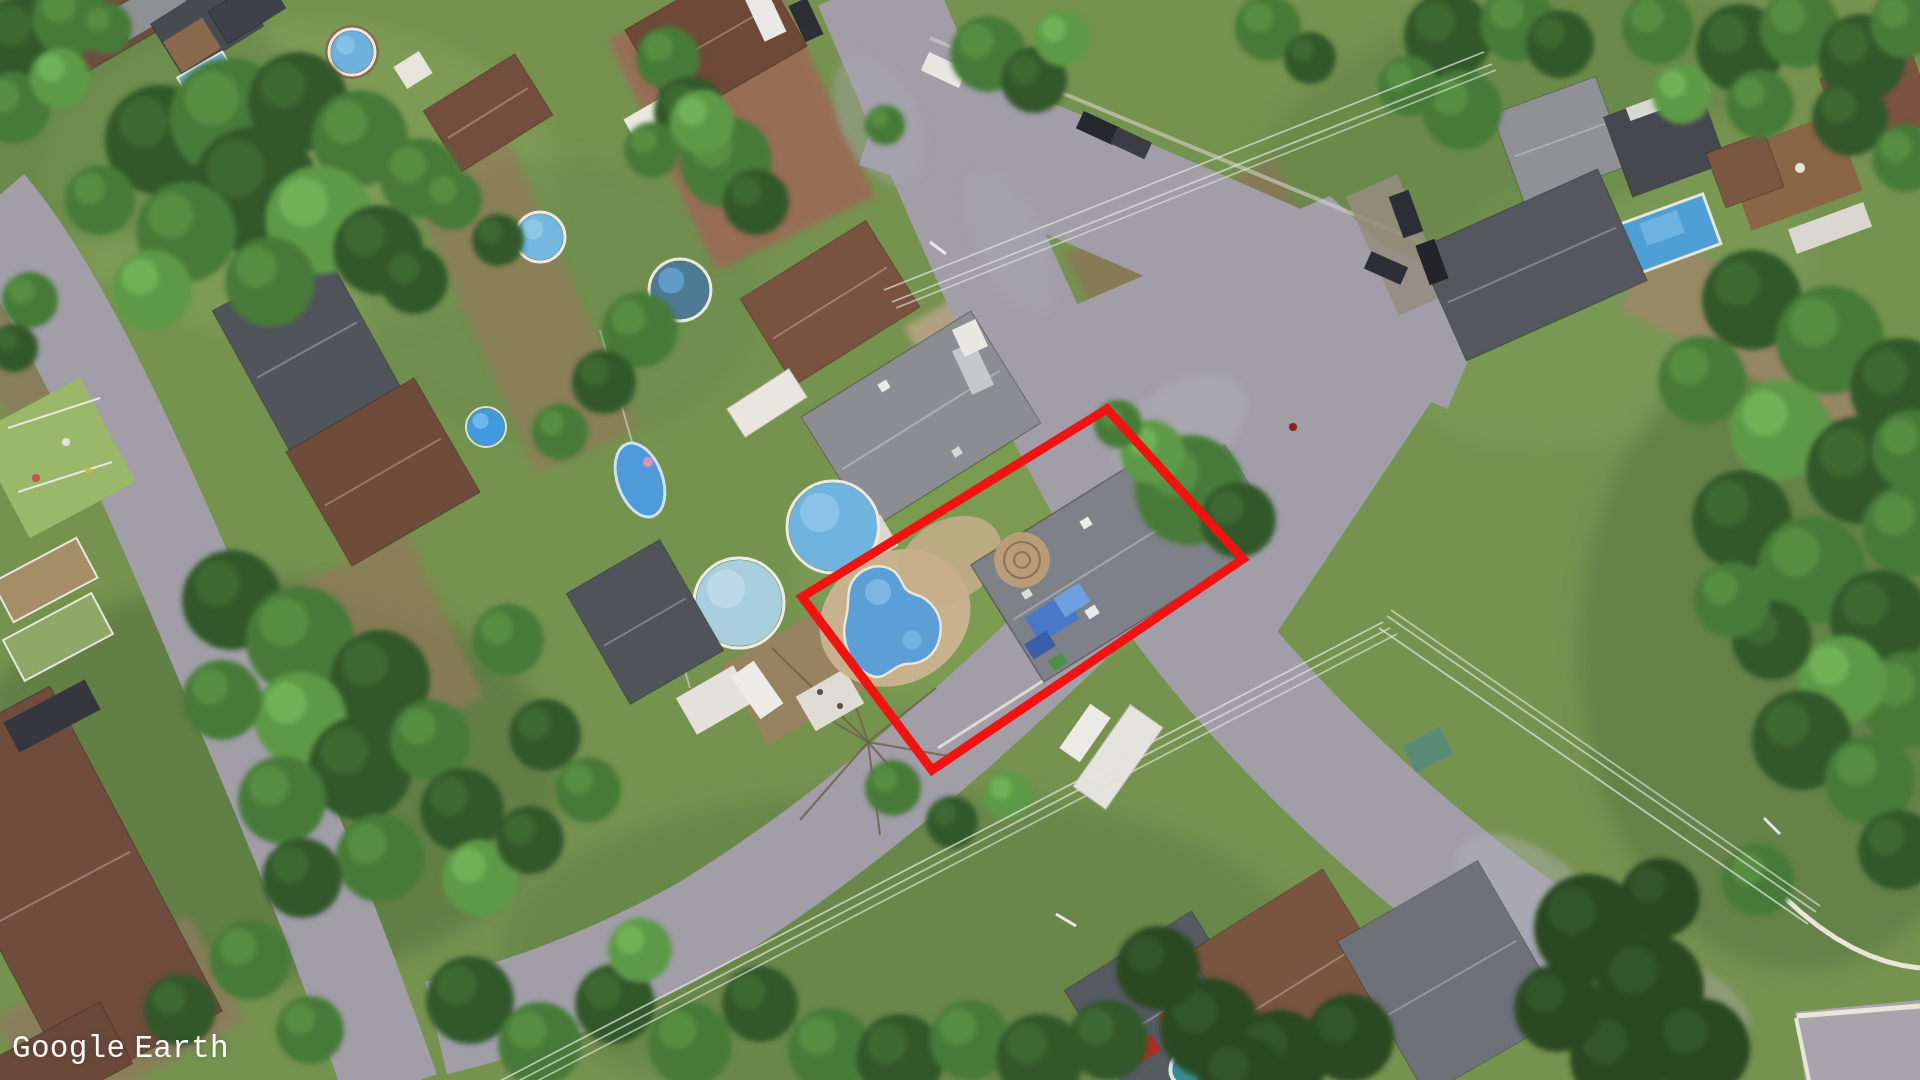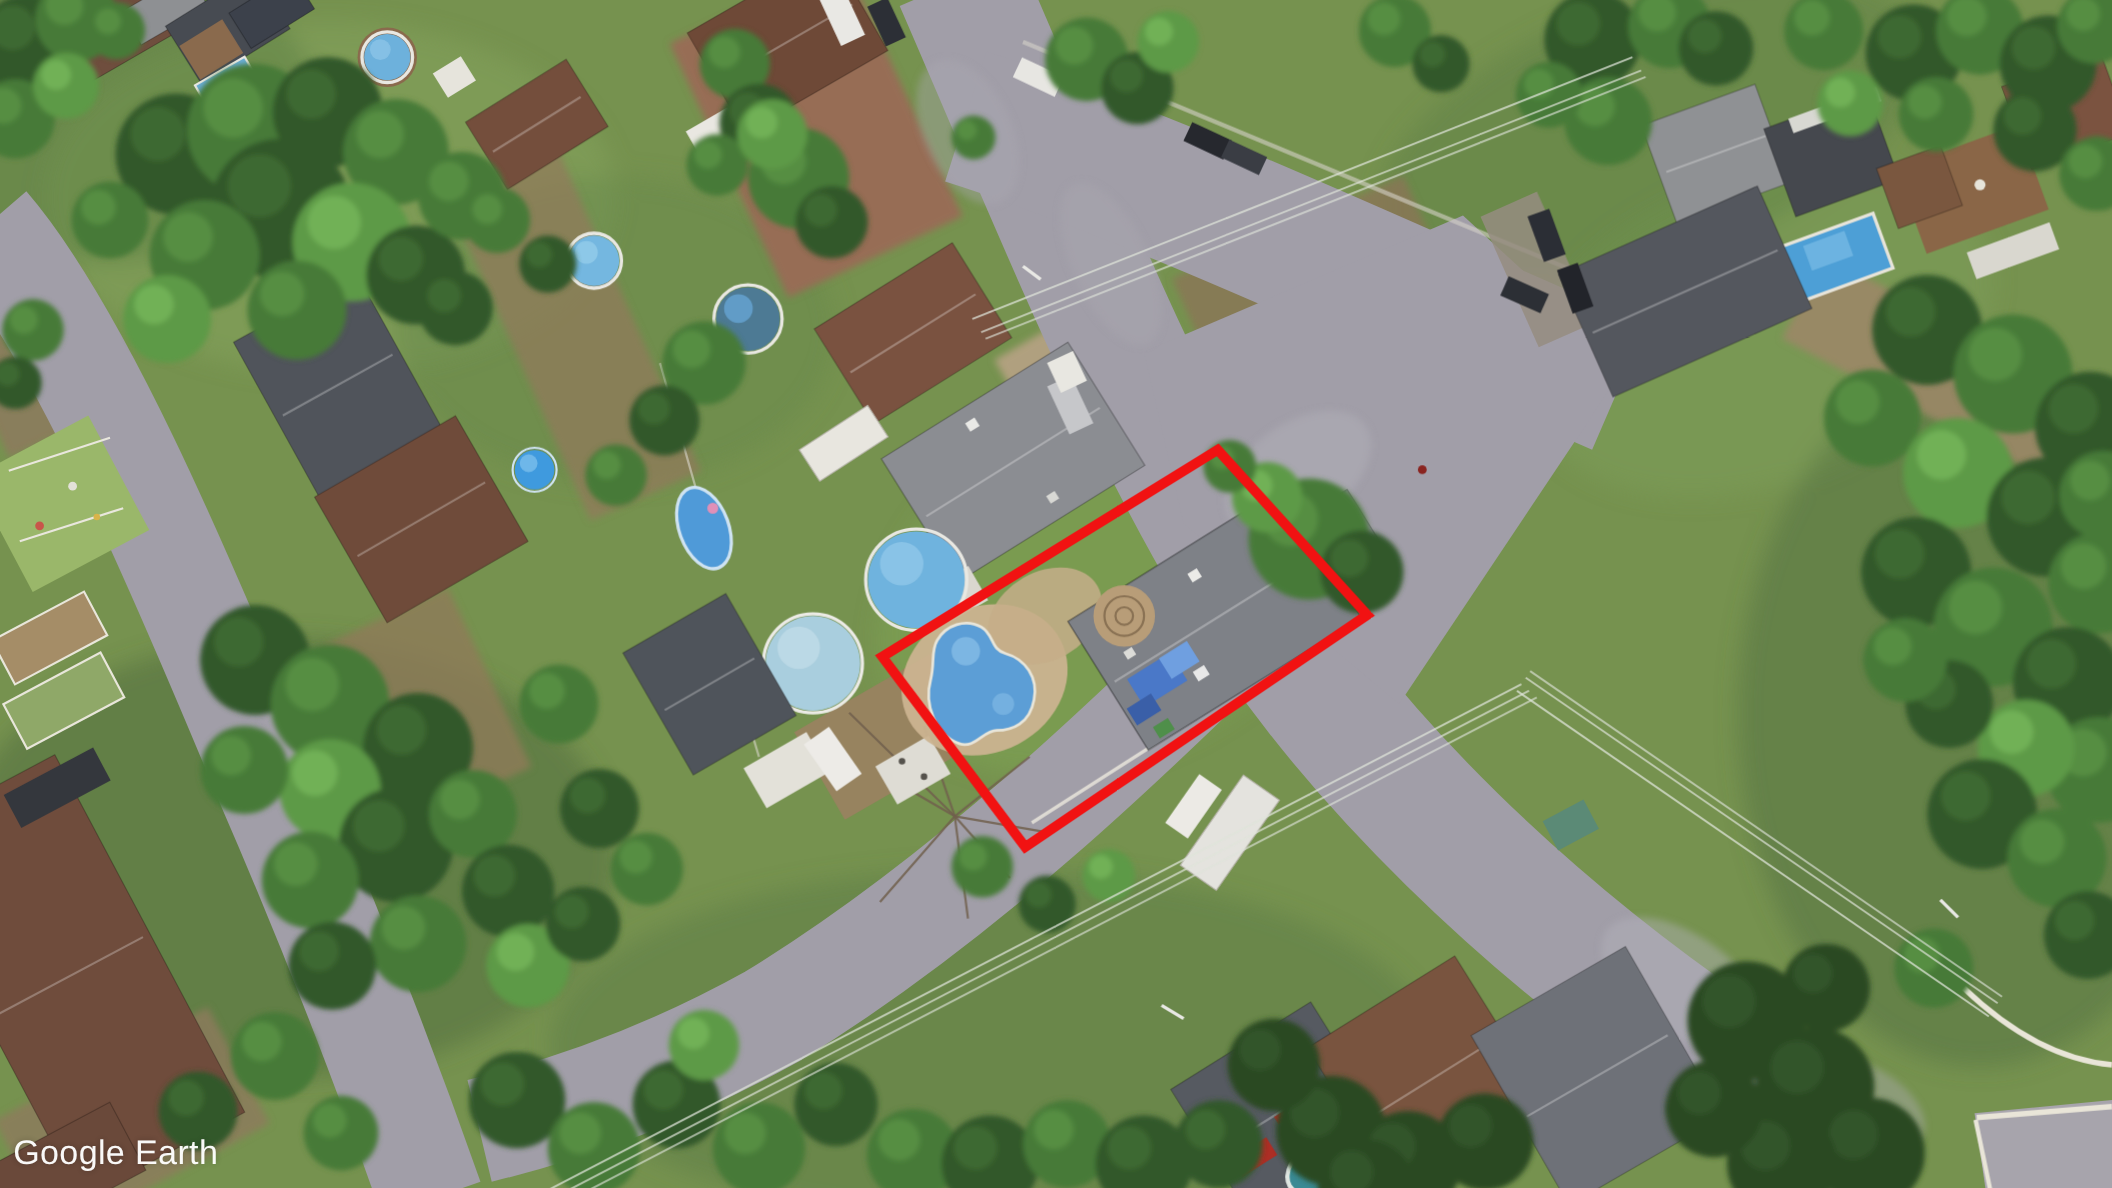--- a/index.html
+++ b/index.html
@@ -1,21 +1,21 @@
 <!DOCTYPE html>
 <html><head>
 <meta charset="utf-8">
 <style>
   html,body{margin:0;padding:0;background:#76924f;}
   body{width:1920px;height:1080px;position:relative;overflow:hidden;
        font-family:"Liberation Sans", sans-serif;}
   #scene{position:absolute;left:0;top:0;}
   .watermark{position:absolute;left:12px;bottom:14px;color:#ffffff;
     font-size:31px;letter-spacing:.3px;opacity:.96;
-    text-shadow:0 0 6px rgba(0,0,0,.25);user-select:none;}
+    text-shadow:0 0 6px rgba(0,0,0,.25);user-select:none;font-family:Liberation Mono, monospace;}
   .watermark .brand{font-weight:500;margin-right:9px;}
   .watermark .product{font-weight:400;}
 </style>
 </head>
 <body>
 
 <svg id="scene" width="1920" height="1080" viewBox="0 0 1920 1080" xmlns="http://www.w3.org/2000/svg">
   <defs>
     <filter id="soft3" x="-20%" y="-20%" width="140%" height="140%">
       <feGaussianBlur stdDeviation="2.5"></feGaussianBlur>

